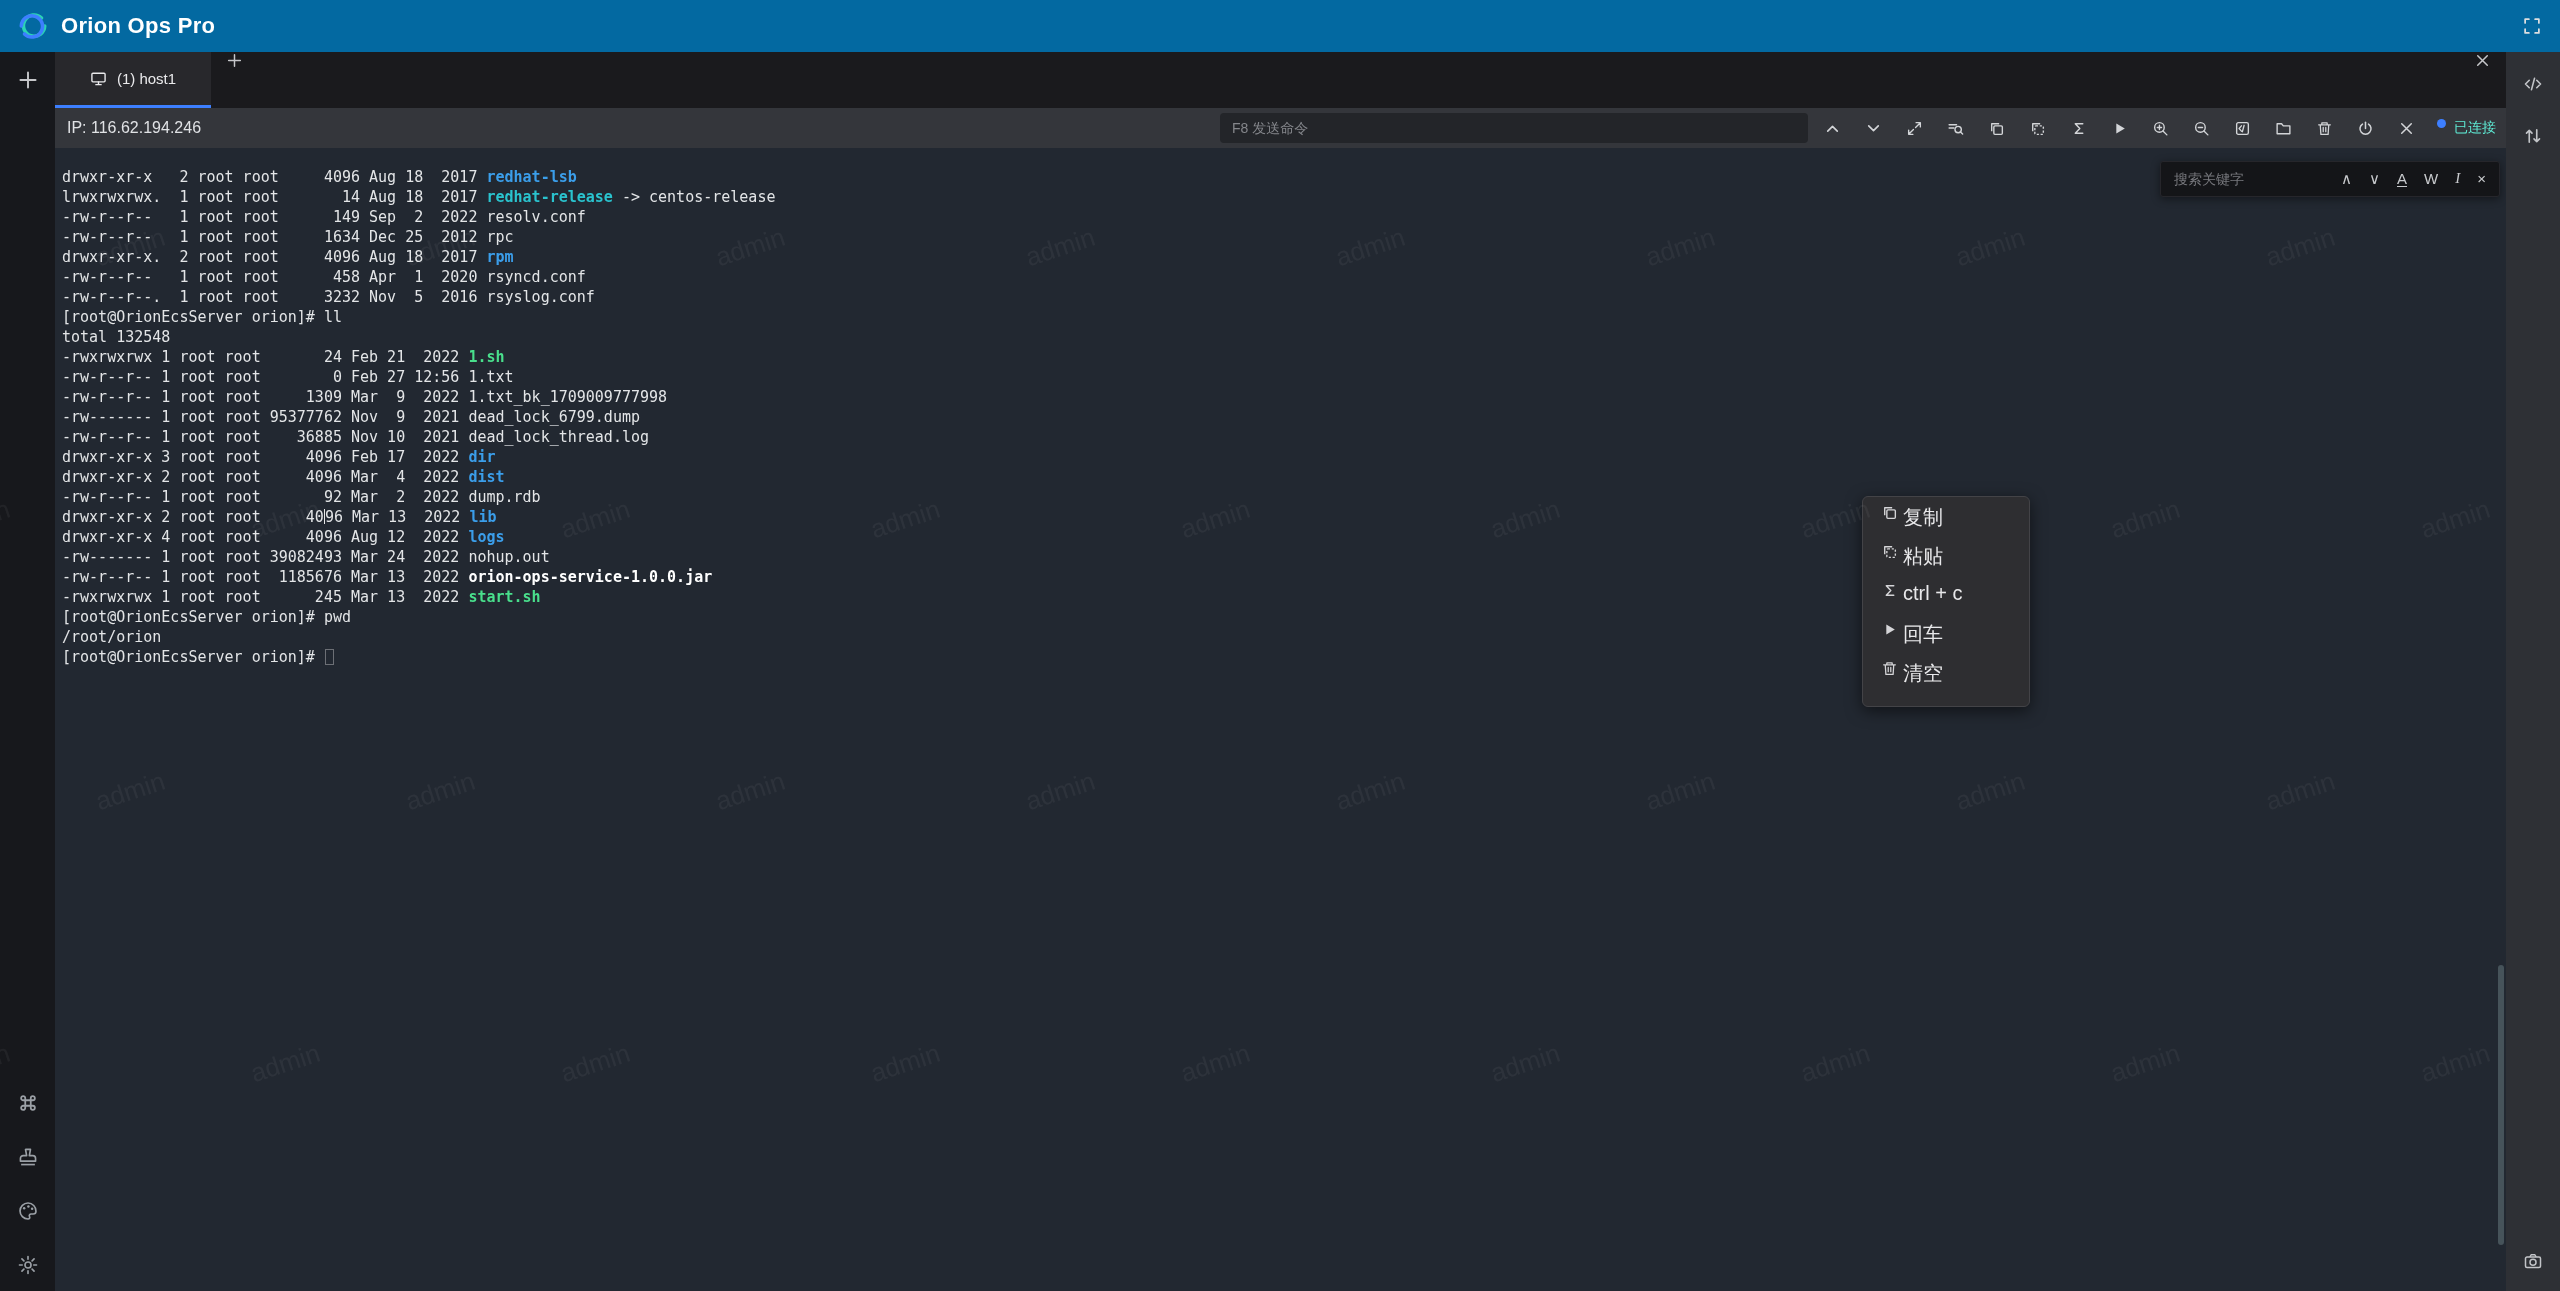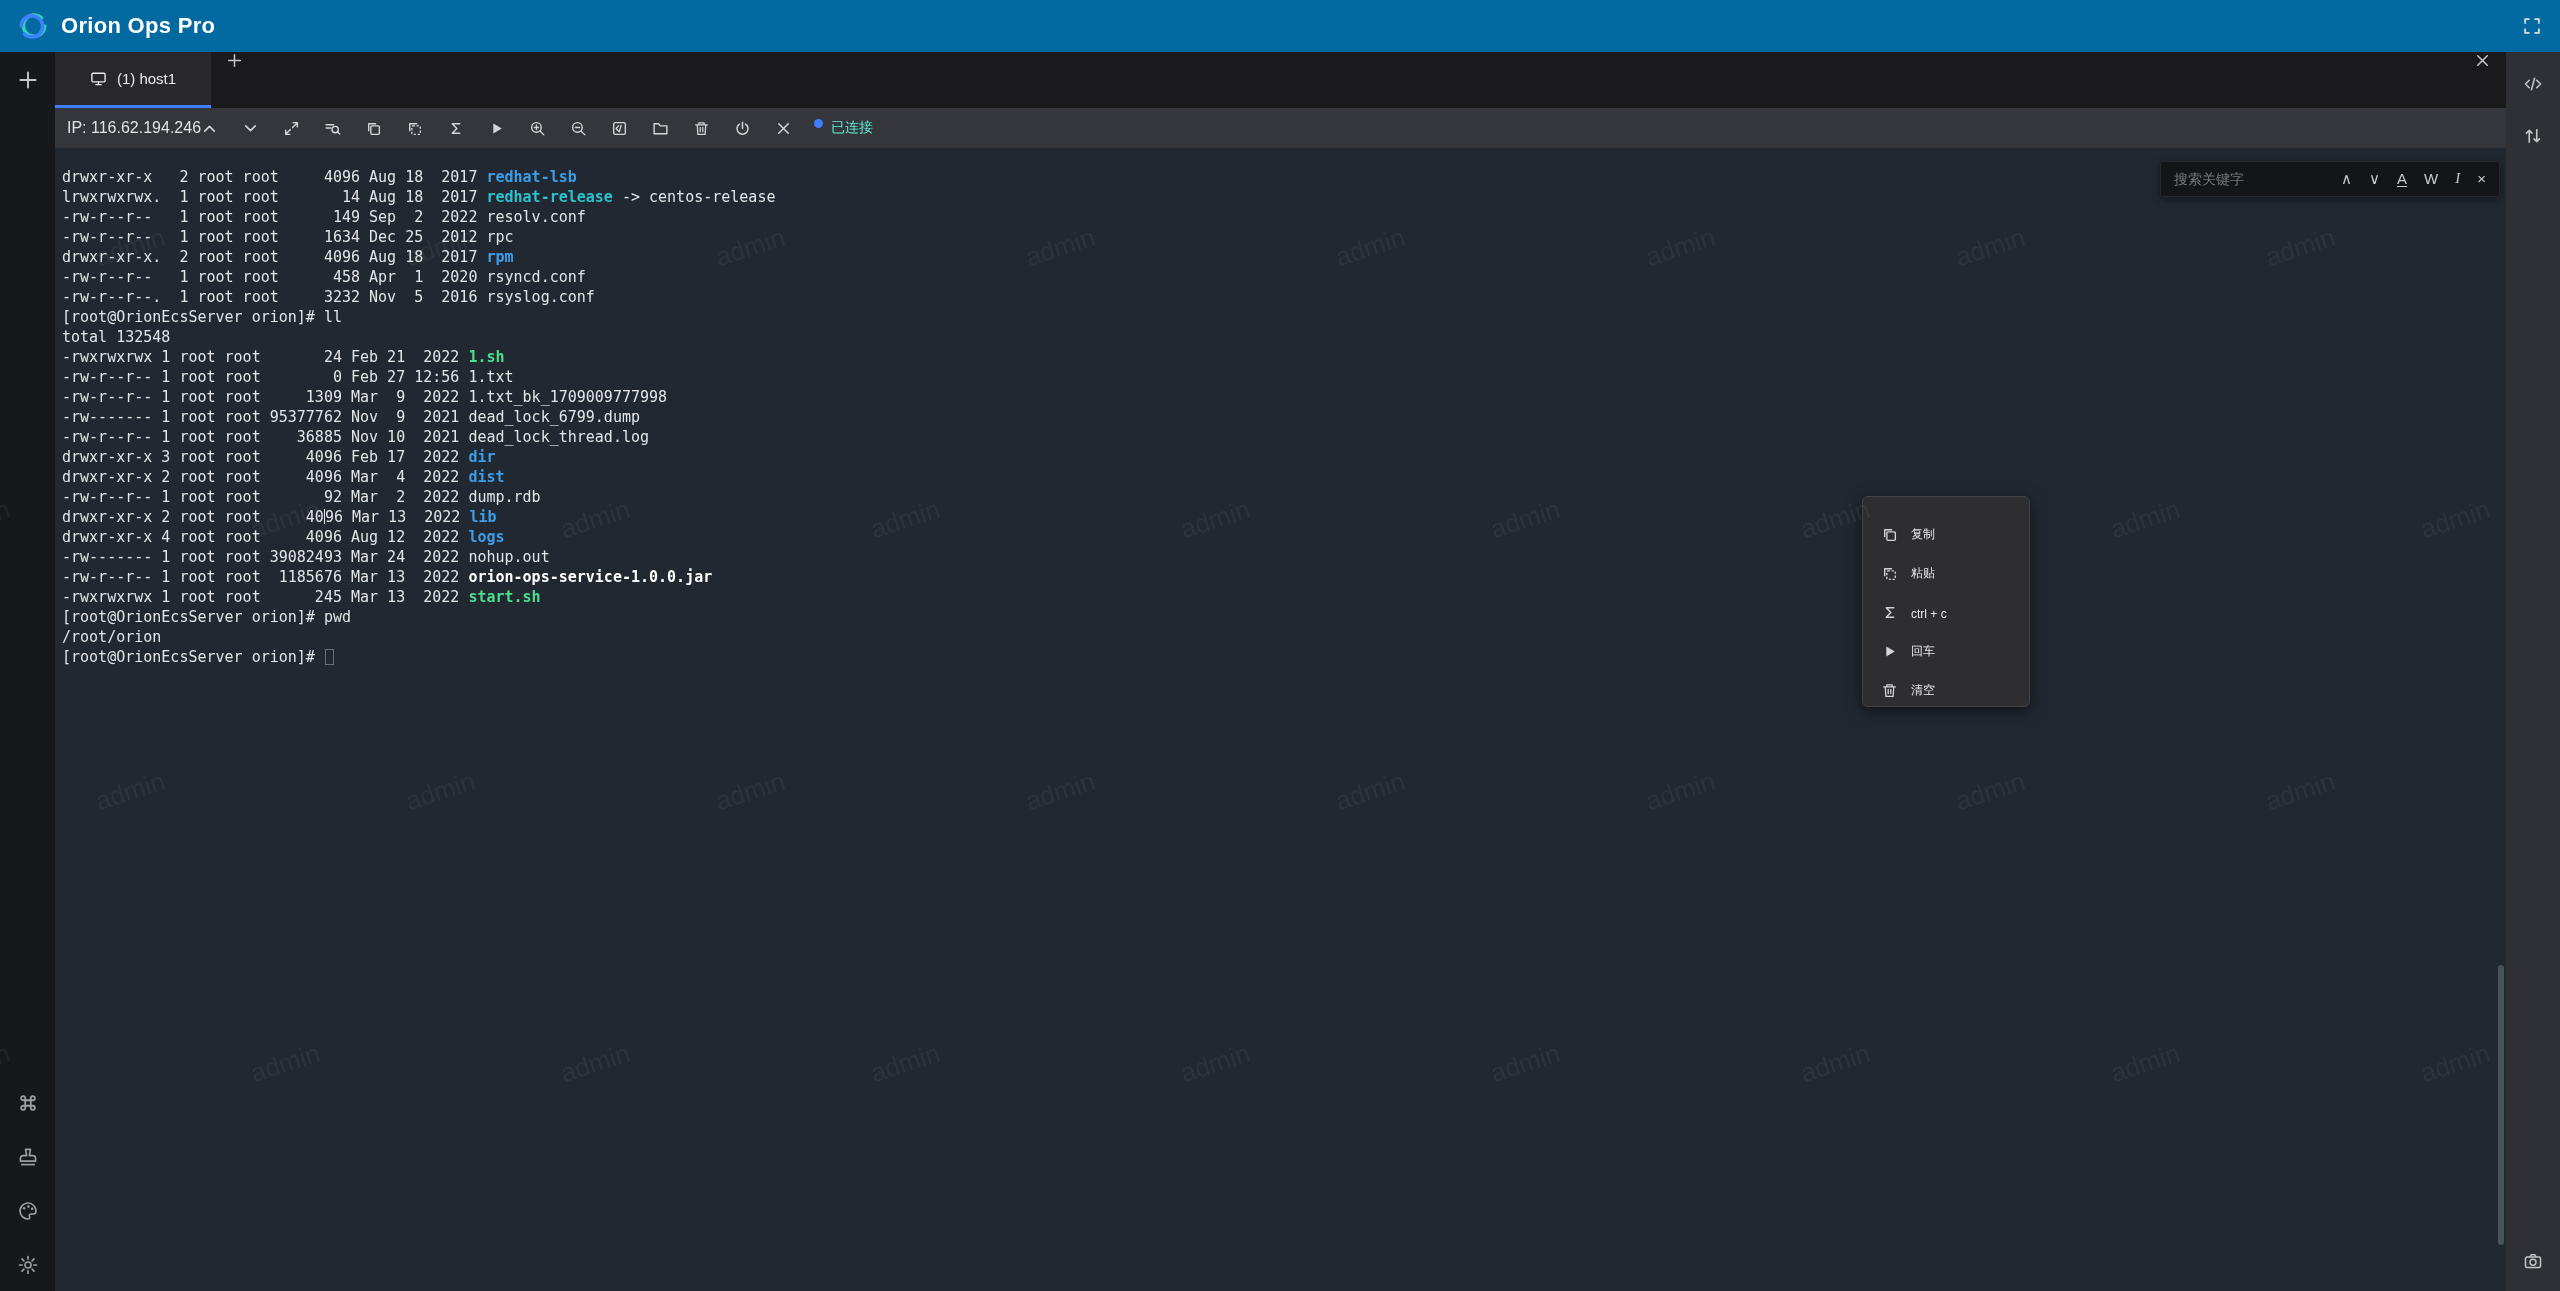--- a/index.html
+++ b/index.html
@@ -58,21 +58,21 @@
   .search-input { background:transparent; border:none; outline:none; color:#cfcfd2; font-size:14px; width:140px; }
   .search-input::placeholder { color:#77787d; }
   #sb-btns { margin-left:auto; display:flex; gap:17px; color:#c8cacd; font-size:15px; }
   .sb-btn { cursor:pointer; line-height:1; }
   .sb-match-case { border-bottom:1px solid #c8cacd; }
   .sb-regex { font-style:italic; font-family:"Liberation Serif", serif; }
 
   .scroll-thumb { position:absolute; right:2px; top:817px; width:6px; height:280px; background:#46535a; border-radius:3px; cursor:pointer; }
 
   .context-menu { position:absolute; left:1807px; top:348px; width:168px; background:#2e2e31; border:1px solid #434347; border-radius:6px; box-shadow:0 4px 16px rgba(0,0,0,.55); padding:7px 0; z-index:30; }
-  .cm-item { display:flex; align-items:flex-end; gap:13px; height:39px; padding:0 18px; color:#e8e8ea; font-size:12px; cursor:pointer; }
+  .cm-item { display:flex; align-items:flex-start; gap:5px; height:39px; padding:0 18px; color:#e8e8ea; font-size:20px; cursor:pointer; }
   .cm-ic { width:17px; height:17px; display:inline-flex; color:#d5d5d8; }
 
   
   .right-sidebar { width:54px; background:#2e3035; display:flex; flex-direction:column; align-items:center; padding-top:22px; gap:32px; color:#c2c4c8; flex:none; }
   .rs-bottom { margin-top:auto; padding-bottom:20px; }
 
   
   #wm-layer { position:absolute; inset:0; pointer-events:none; z-index:40; overflow:hidden; }
   .wm { position:absolute; color:rgba(255,255,255,.05); font-size:26px; transform:rotate(-18deg); white-space:nowrap; }
 </style>
@@ -152,20 +152,21 @@
         </span>
       <span class="tab-close ic17" data-icon="close">
           <svg viewBox="0 0 16 16" fill="none" stroke="currentColor" stroke-width="1.4" stroke-linecap="round">
             <path d="M3.5 3.5l9 9M12.5 3.5l-9 9"></path>
           </svg>
         </span>
     </div>
 
     <div class="ip-bar">
       <span class="ip-label">IP: 116.62.194.246</span>
+      <input class="cmd-input" type="text" placeholder="F8 发送命令" style="">
       <div id="tb-icons">
           <div class="tb-btn" data-icon="chevron-up">
             <svg viewBox="0 0 16 16" fill="none" stroke="currentColor" stroke-width="1.5" stroke-linecap="round" stroke-linejoin="round">
               <path d="M3.5 10.5L8 6l4.5 4.5"></path>
             </svg>
           </div>
           <div class="tb-btn" data-icon="chevron-down">
             <svg viewBox="0 0 16 16" fill="none" stroke="currentColor" stroke-width="1.5" stroke-linecap="round" stroke-linejoin="round">
               <path d="M3.5 5.5L8 10l4.5-4.5"></path>
             </svg>

